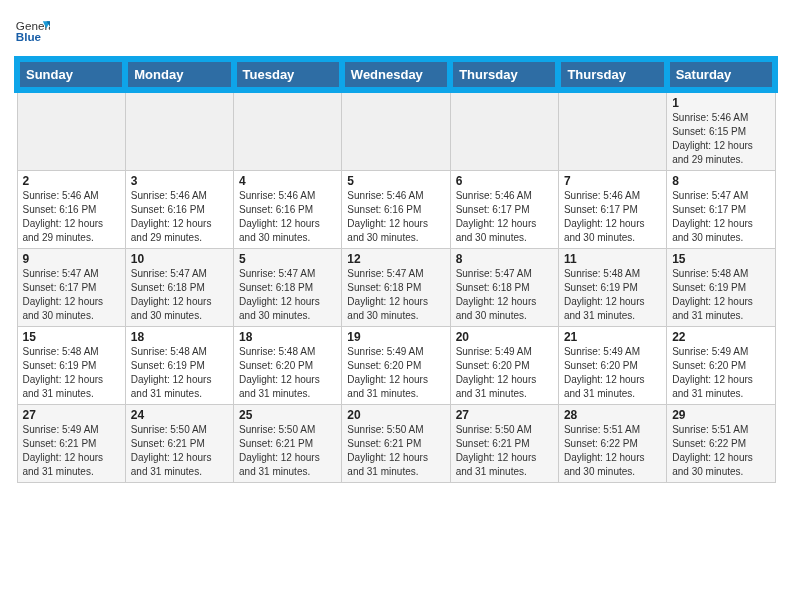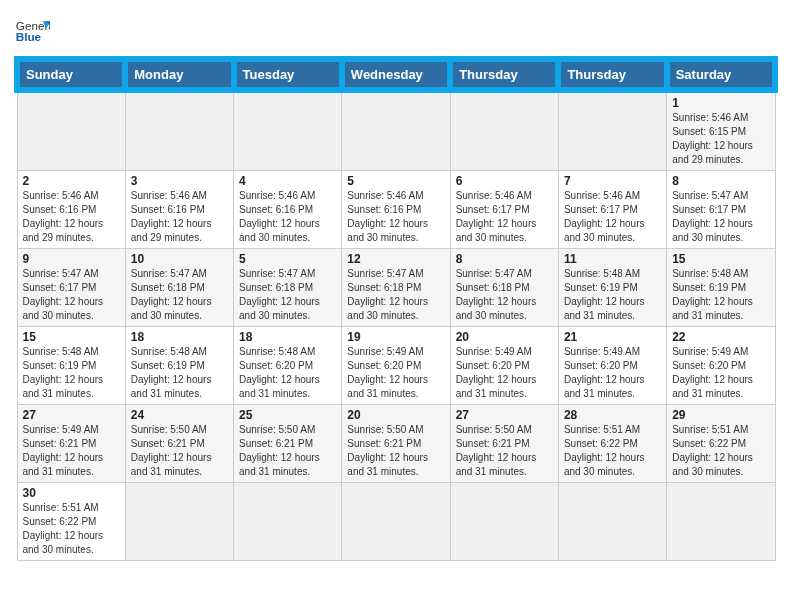--- a/index.html
+++ b/index.html
@@ -248,27 +248,15 @@
           </td>
           <td>
             <span class="day-num">28</span>
             <div class="day-info">Sunrise: 5:51 AM<br>Sunset: 6:22 PM<br>Daylight: 12 hours and 30 minutes.</div>
           </td>
           <td>
             <span class="day-num">29</span>
             <div class="day-info">Sunrise: 5:51 AM<br>Sunset: 6:22 PM<br>Daylight: 12 hours and 30 minutes.</div>
           </td>
         </tr>
-        <tr class="last-row">
-          <td>
-            <span class="day-num">30</span>
-            <div class="day-info">Sunrise: 5:51 AM<br>Sunset: 6:22 PM<br>Daylight: 12 hours and 30 minutes.</div>
-          </td>
-          <td class="empty-cell"></td>
-          <td class="empty-cell"></td>
-          <td class="empty-cell"></td>
-          <td class="empty-cell"></td>
-          <td class="empty-cell"></td>
-          <td class="empty-cell"></td>
-        </tr>
       </tbody>
   </table>
 </div>
 
 </body></html>

